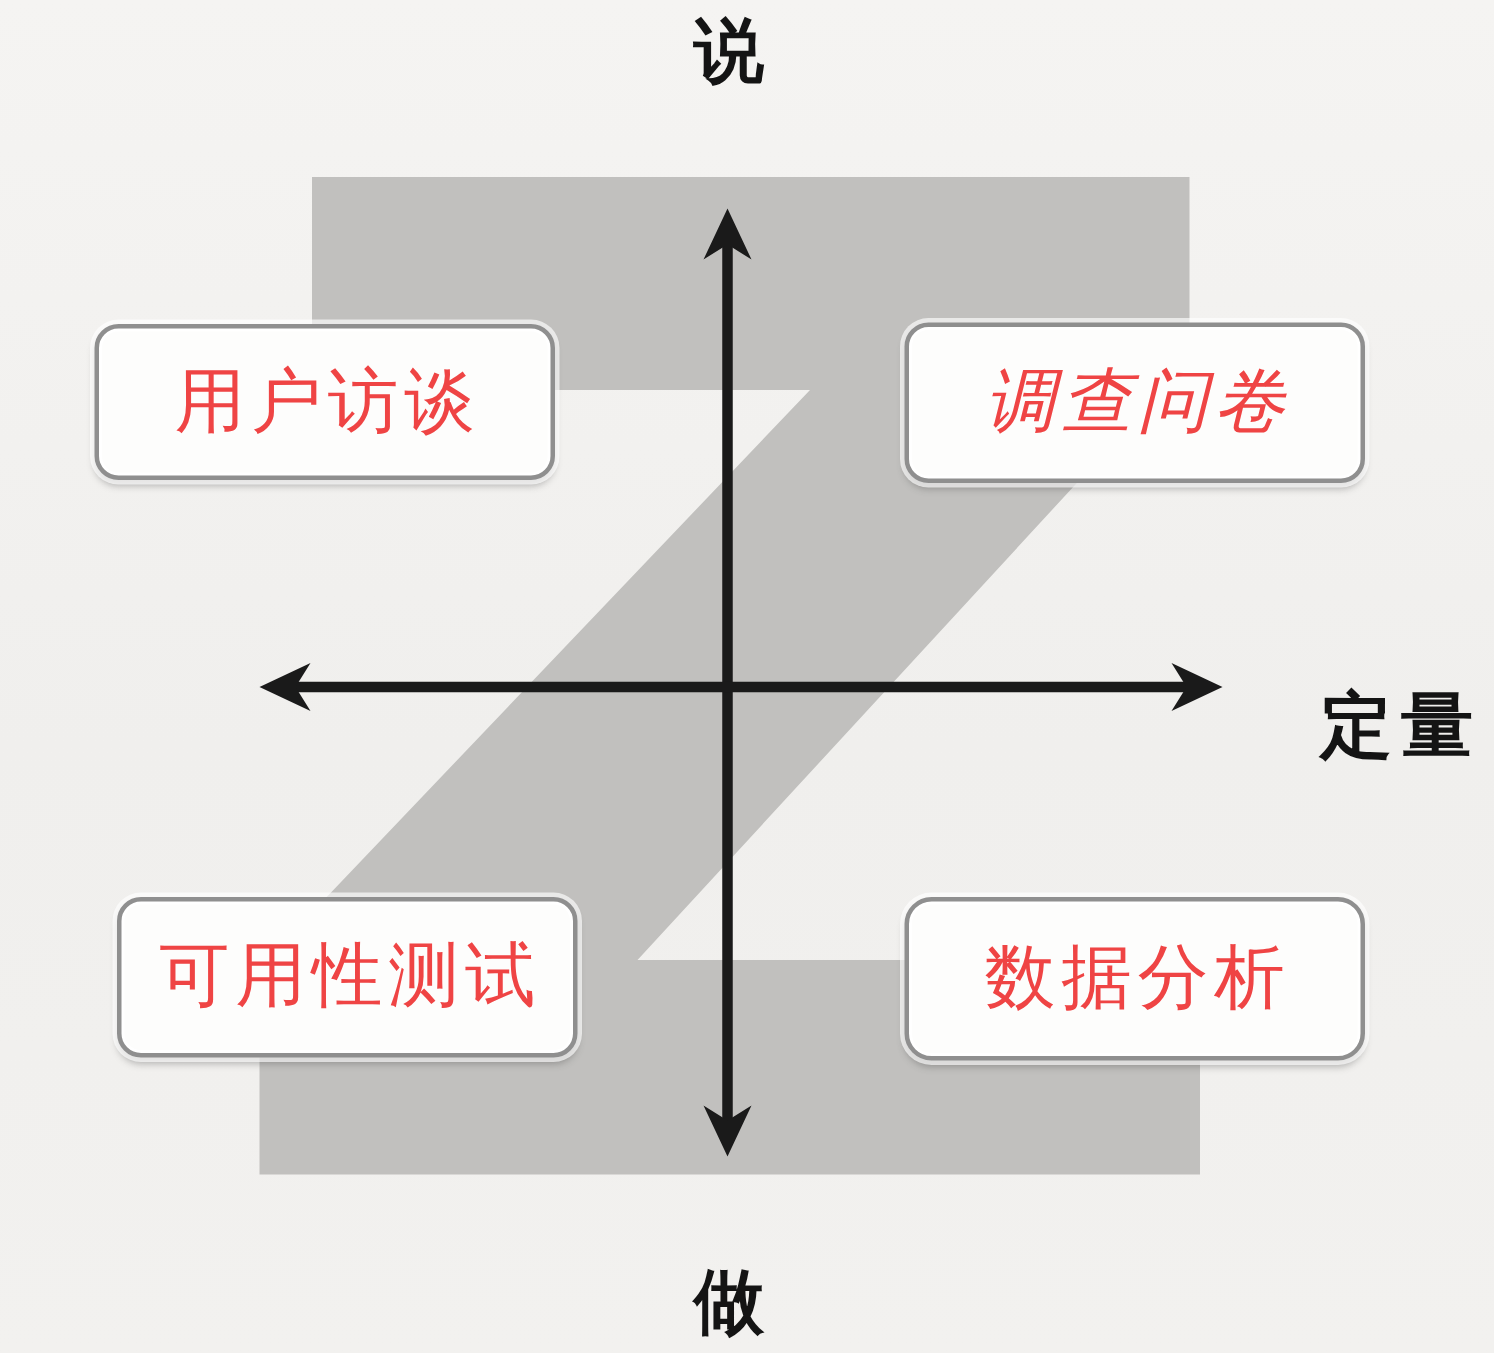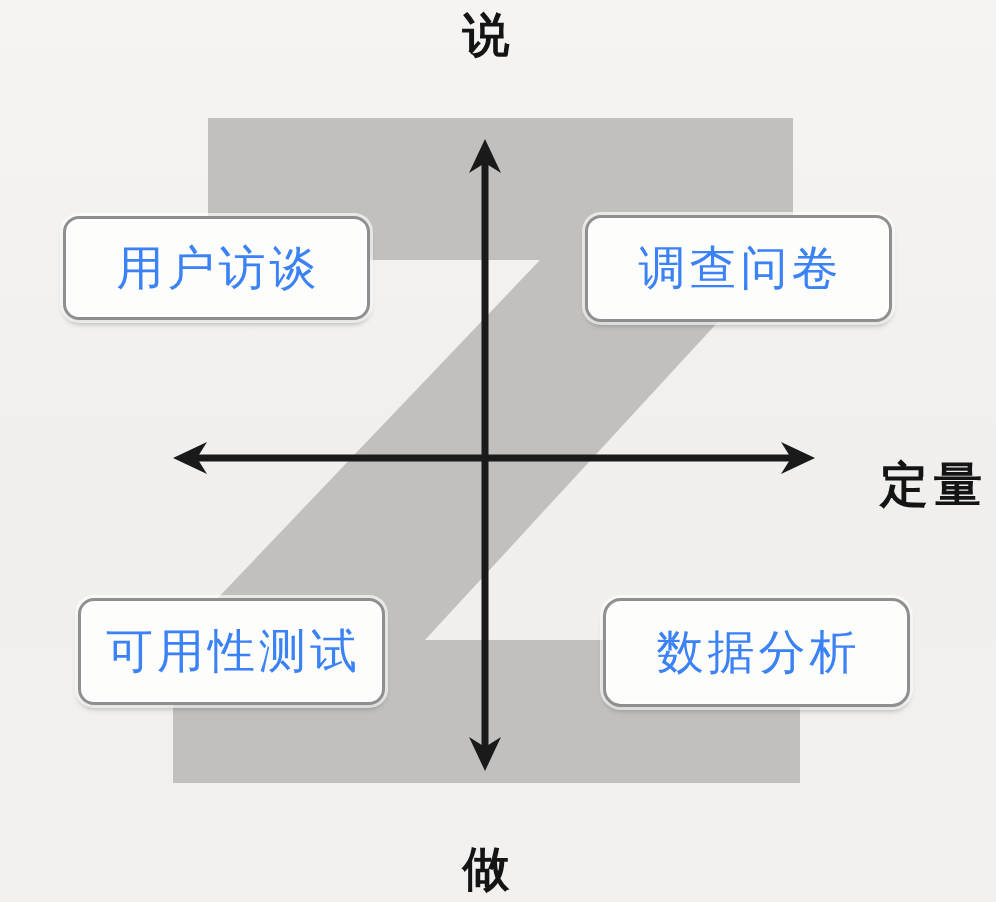--- a/index.html
+++ b/index.html
@@ -42,21 +42,21 @@
     box-shadow:
       0 0 0 3px rgba(255,255,255,0.65),
       0 4px 5px rgba(70,70,70,0.35),
       inset 0 0 0 2px rgba(255,255,255,0.9);
     display: flex;
     align-items: center;
     justify-content: center;
   }
   .qbox-label {
     font-size: 47px;
-    color: #3b82f6;
+    color: #ef4444;
     letter-spacing: 4px;
     line-height: 1;
     white-space: nowrap;
     padding-left: 4px; 
   }
 </style>
 </head>
 <body>
 
 <div id="canvas">
@@ -79,21 +79,21 @@
   </svg>
 
   <div class="axis-label centered" style="left:489px; top:12px;">说</div>
   <div class="axis-label centered" style="left:489px; top:846px;">做</div>
   <div class="axis-label" style="left:880px; top:437px; font-size:48px;margin-top:24px;">定量</div>
 
   <div class="qbox" style="left:63px; top:216px; width:301px; height:98px;">
     <span class="qbox-label">用户访谈</span>
   </div>
 
-  <div class="qbox" style="left:585px; top:215px; width:301px; height:101px;">
+  <div class="qbox" style="left:603px; top:215px; width:301px; height:101px;font-style:italic;">
     <span class="qbox-label">调查问卷</span>
   </div>
 
   <div class="qbox" style="left:78px; top:598px; width:301px; height:101px;">
     <span class="qbox-label">可用性测试</span>
   </div>
 
   <div class="qbox" style="left:603px; top:598px; width:301px; height:103px;border-radius:18px;">
     <span class="qbox-label">数据分析</span>
   </div>

